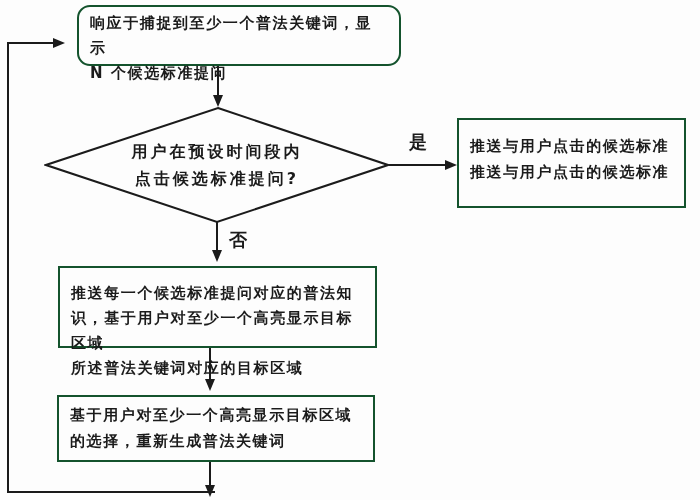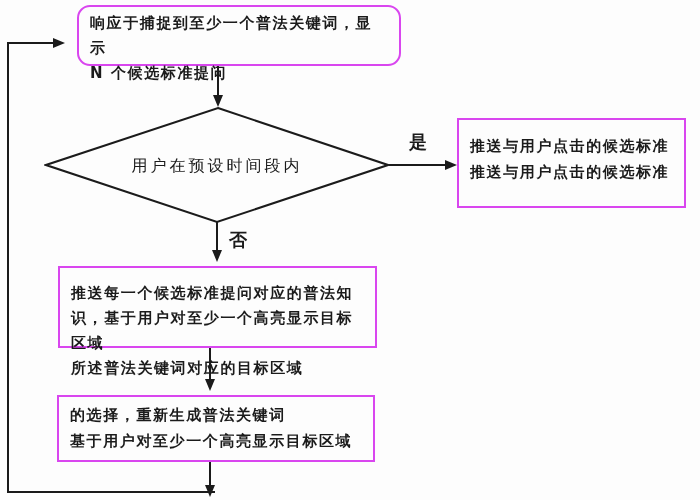--- a/index.html
+++ b/index.html
@@ -8,21 +8,21 @@
     background:#ffffff;
     font-family:"DejaVu Sans", sans-serif;
     color:#1b1b1b;
   }
   .canvas {
     position:relative; width:700px; height:500px;
     background:#fdfdfd; overflow:hidden;
   }
   .node {
     position:absolute;
-    border:2px solid #d946ef;
+    border:2px solid #14532d;
     background:#fdfdfd;
     font-size:15px; font-weight:bold;
     line-height:25px; letter-spacing:1.6px;
     padding:4px 11px;
   }
   .rounded { border-radius:13px; }
   .vline, .hline { position:absolute; background:#1b1b1b; }
   .vline { width:2px; }
   .hline { height:2px; }
   .arrow { position:absolute; width:0; height:0; }
@@ -37,21 +37,21 @@
     border-top:12px solid #1b1b1b;
   }
   .edge-label {
     position:absolute; font-size:18px; font-weight:bold;
     letter-spacing:0; line-height:22px;
   }
   .diamond-wrap { position:absolute; left:44px; top:106px; width:346px; height:118px; }
   .diamond-text {
     position:absolute; left:44px; top:106px; width:346px; height:118px;
     display:flex; flex-direction:column; justify-content:center; align-items:center;
-    font-size:16px; font-weight:normal; letter-spacing:3px; line-height:27px;
+    font-size:16px; font-weight:bold; letter-spacing:3px; line-height:27px;
     text-align:center;
   }
 </style>
 </head>
 <body>
 
 <div class="canvas">
 
   <div class="vline" style="left:7px; top:42px; height:451px;"></div>
   <div class="hline" style="left:7px; top:491px; width:208px;"></div>
@@ -64,20 +64,21 @@
   </div>
 
   <div class="vline" style="left:217px; top:66px; height:31px;"></div>
   <div class="arrow down" style="left:213px; top:95px;"></div>
 
   <svg class="diamond-wrap" viewBox="0 0 346 118" width="346" height="118">
     <polygon points="174,2 344,59 173,116 2,59" fill="#fdfdfd" stroke="#1b1b1b" stroke-width="2"></polygon>
   </svg>
   <div class="diamond-text">
     <div>用户在预设时间段内</div>
+    <div>点击候选标准提问?</div>
   </div>
 
   <div class="edge-label" style="left:409px; top:131px;">是</div>
   <div class="hline" style="left:389px; top:164px; width:57px;"></div>
   <div class="arrow right" style="left:445px; top:160px;"></div>
 
   <div class="node" style="left:457px; top:118px; width:229px; height:90px; line-height:26px; padding-top:13px;">
     <div>推送与用户点击的候选标准</div>
     <div>推送与用户点击的候选标准</div>
   </div>
@@ -89,20 +90,20 @@
   <div class="node" style="left:58px; top:266px; width:319px; height:82px; line-height:25px; padding-top:13px;">
     <div>推送每一个候选标准提问对应的普法知</div>
     <div>识，基于用户对至少一个高亮显示目标区域</div>
     <div>所述普法关键词对应的目标区域</div>
   </div>
 
   <div class="vline" style="left:209px; top:348px; height:33px;"></div>
   <div class="arrow down" style="left:205px; top:379px;"></div>
 
   <div class="node" style="left:57px; top:395px; width:318px; height:67px; line-height:26px; padding-top:5px;">
+    <div>基于用户对至少一个高亮显示目标区域</div>
     <div>的选择，重新生成普法关键词</div>
-    <div>基于用户对至少一个高亮显示目标区域</div>
   </div>
 
   <div class="vline" style="left:209px; top:462px; height:24px;"></div>
   <div class="arrow down" style="left:205px; top:485px;"></div>
 
 </div>
 
 </body></html>

